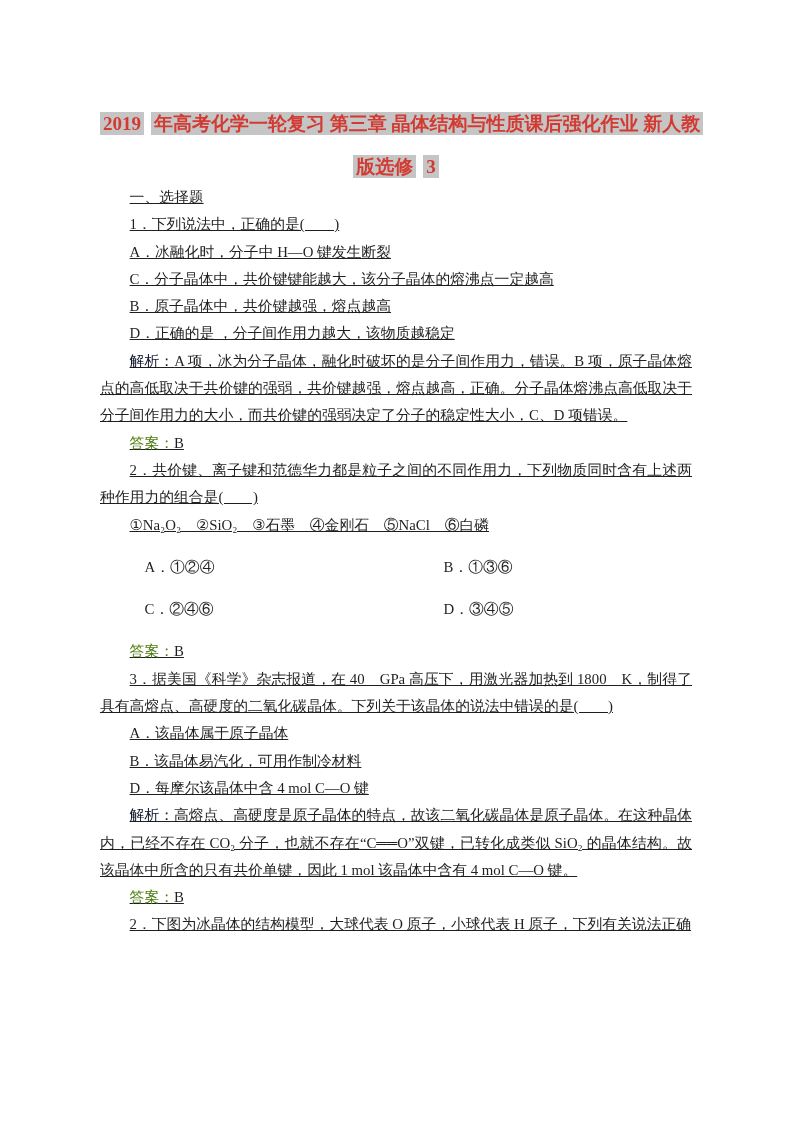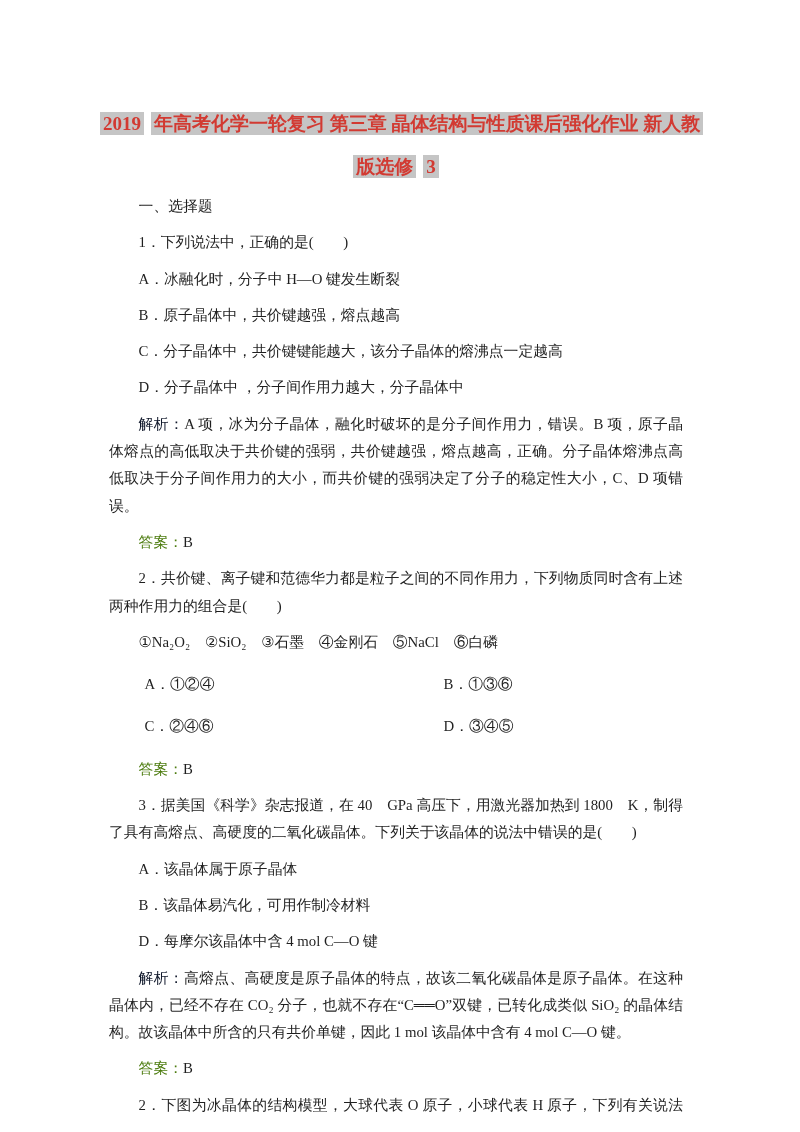--- a/index.html
+++ b/index.html
@@ -28,21 +28,21 @@
   .hl.gap { margin-left: 7px; }
   .doc-body {
     position: absolute;
     left: 100px;
     top: 184px;
     width: 592px;
     font-size: 14.8px;
     line-height: 27.3px;
     text-align: justify;
   }
-  p.para { margin: 9px; text-indent: 2em; }
+  p.para { margin: 0; text-indent: 2em; text-decoration: underline; }
   p.cols { margin: 15px; display: flex; }
   p.cols .c1 { margin-left: 2em; width: 299px; }
   p.cols .c2 { flex: 1; }
   .lbl-analysis { color: #0f172a; }
   .lbl-answer { color: #4d7c0f; }
 </style>
 </head>
 <body>
 
 <div class="page">
@@ -51,23 +51,23 @@
     <span class="t-line"><span class="hl">2019</span><span class="hl gap">年高考化学一轮复习 第三章 晶体结构与性质课后强化作业 新人教</span></span>
     <span class="t-line"><span class="hl">版选修</span><span class="hl gap">3</span></span>
   </h1>
 
   <div class="doc-body">
 
     <p class="para">一、选择题</p>
 
     <p class="para">1．下列说法中，正确的是(　　)</p>
     <p class="para">A．冰融化时，分子中 H—O 键发生断裂</p>
+    <p class="para">C．分子晶体中，共价键键能越大，该分子晶体的熔沸点一定越高</p>
     <p class="para">B．原子晶体中，共价键越强，熔点越高</p>
-    <p class="para">C．分子晶体中，共价键键能越大，该分子晶体的熔沸点一定越高</p>
-    <p class="para">D．分子晶体中 ，分子间作用力越大，分子晶体中</p>
+    <p class="para">D．正确的是 ，分子间作用力越大，该物质越稳定</p>
     <p class="para"><span class="lbl-analysis">解析：</span><span>A 项，冰为分子晶体，融化时破坏的是分子间作用力，错误。B 项，原子晶体熔点的高低取决于共价键的强弱，共价键越强，熔点越高，正确。分子晶体熔沸点高低取决于分子间作用力的大小，而共价键的强弱决定了分子的稳定性大小，C、D 项错误。</span></p>
     <p class="para"><span class="lbl-answer">答案：</span><span>B</span></p>
 
     <p class="para">2．共价键、离子键和范德华力都是粒子之间的不同作用力，下列物质同时含有上述两种作用力的组合是(　　)</p>
     <p class="para">①Na₂O₂　②SiO₂　③石墨　④金刚石　⑤NaCl　⑥白磷</p>
     <p class="cols">
         <span class="c1">A．①②④</span>
         <span class="c2">B．①③⑥</span>
       </p>
     <p class="cols">

